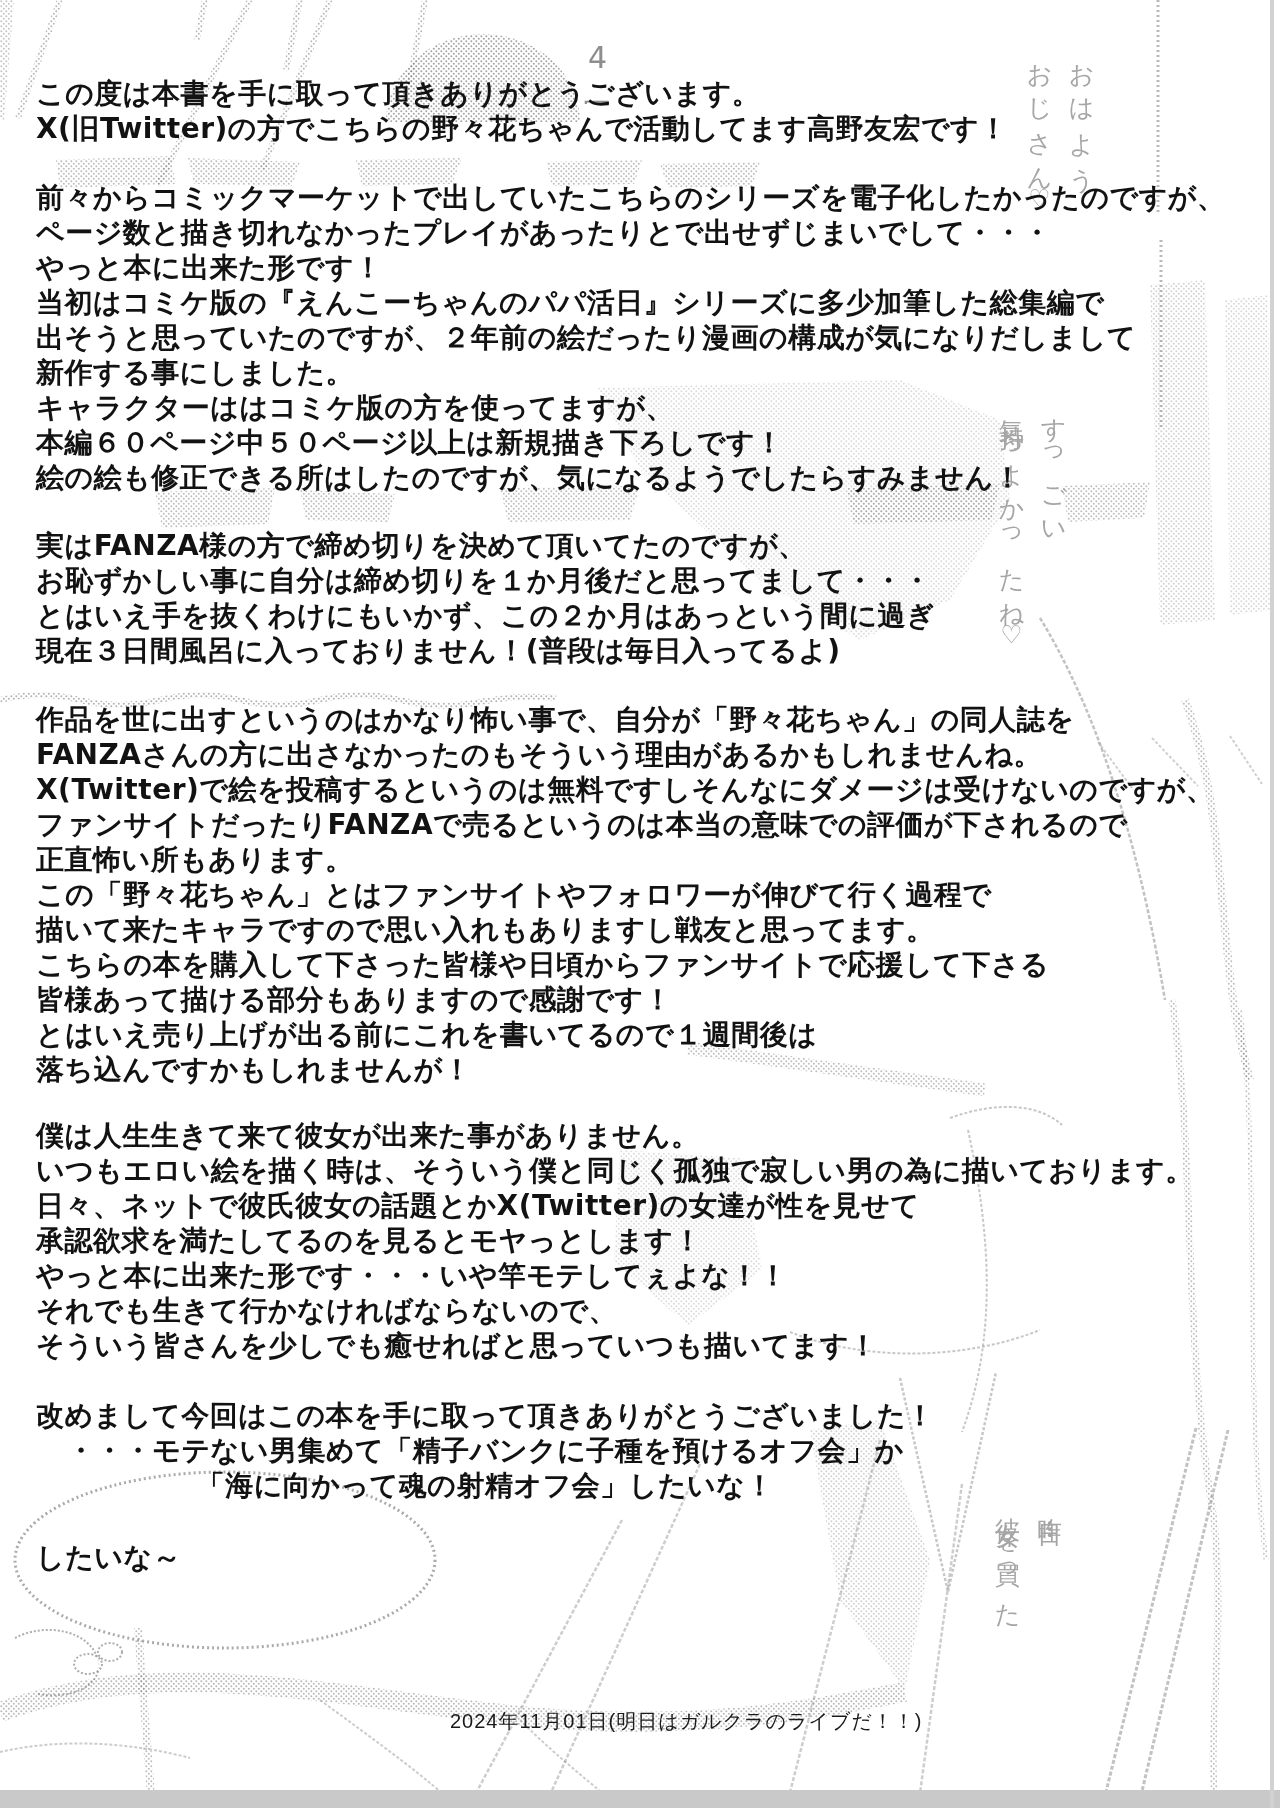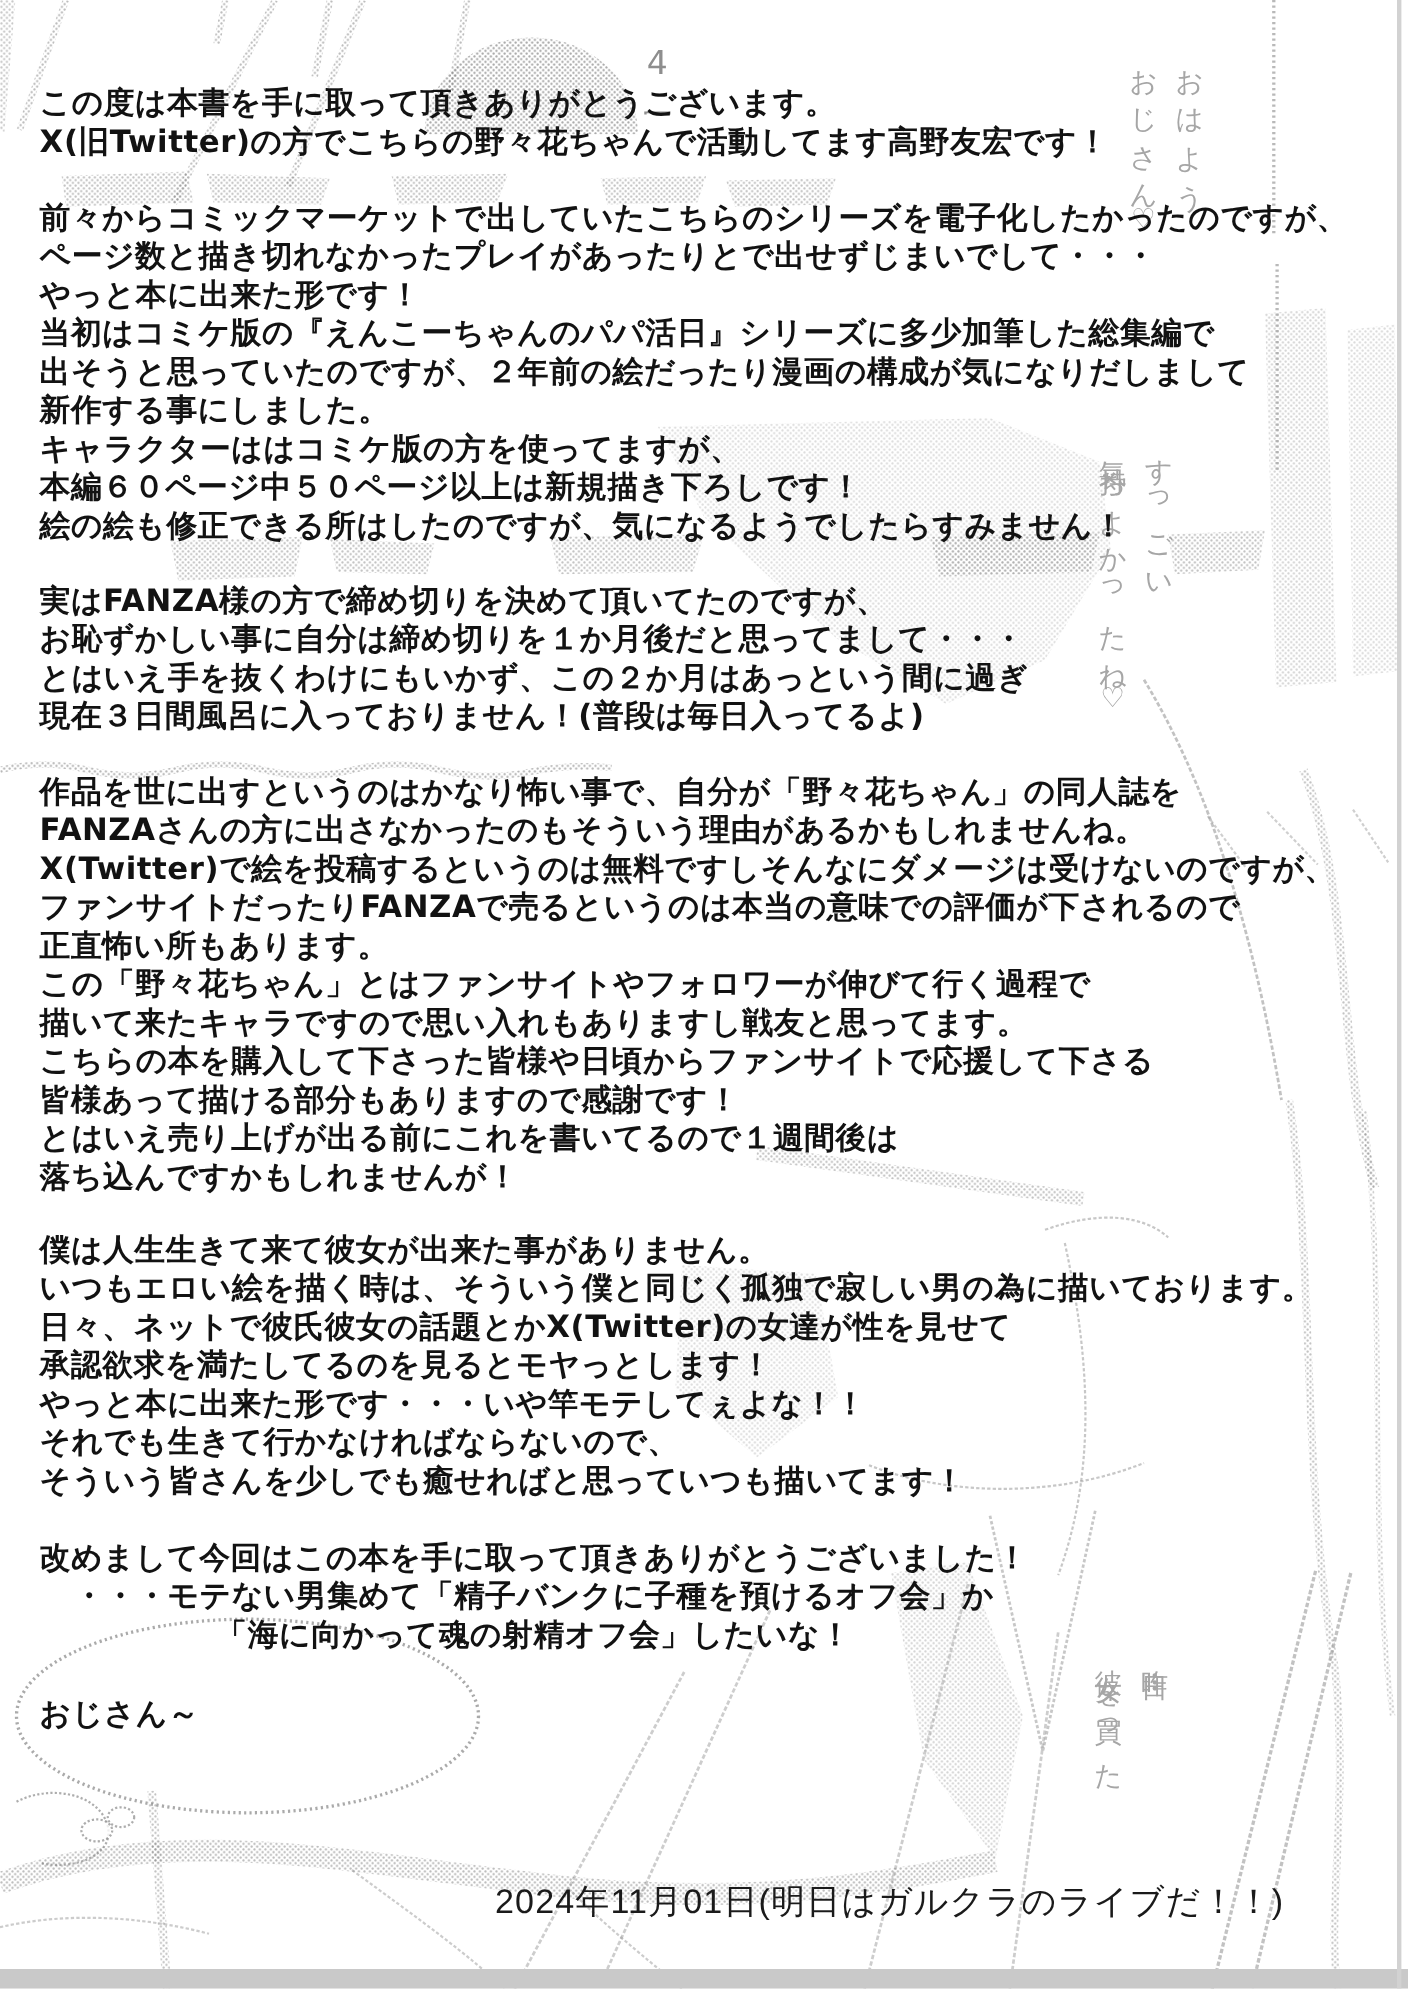--- a/index.html
+++ b/index.html
@@ -18,21 +18,21 @@
   }
   .b-intro    { top:76px;  }
   .b-history  { top:180px; }
   .b-deadline { top:528px; }
   .b-thoughts { top:702px; }
   .b-lonely   { top:1118px;}
   .b-closing  { top:1398px;text-align:center;}
   .b-signoff  { top:1540px;}
   .date-line {
     position:absolute; left:450px; top:1708px;
-    font-size:31px; font-weight:normal; color:#1a1a1a; letter-spacing:1px;
+    font-size:20px; font-weight:normal; color:#1a1a1a; letter-spacing:1px;
     font-family:"Liberation Sans", sans-serif;
   }
   .vnote {
     position:absolute;
     writing-mode:vertical-rl; text-orientation:upright;
     white-space:pre-line;
     color:#a6a6a6; font-weight:normal;
     font-size:25px; line-height:42px; letter-spacing:6px;
   }
   .n-top    { left:1014px; top:46px;   width:88px; height:235px; }
@@ -182,20 +182,20 @@
   <div class="block b-lonely">僕は人生生きて来て彼女が出来た事がありません。
 いつもエロい絵を描く時は、そういう僕と同じく孤独で寂しい男の為に描いております。
 日々、ネットで彼氏彼女の話題とかX(Twitter)の女達が性を見せて
 承認欲求を満たしてるのを見るとモヤっとします！
 やっと本に出来た形です・・・いや竿モテしてぇよな！！
 それでも生きて行かなければならないので、
 そういう皆さんを少しでも癒せればと思っていつも描いてます！</div>
   <div class="block b-closing">改めまして今回はこの本を手に取って頂きありがとうございました！
 ・・・モテない男集めて「精子バンクに子種を預けるオフ会」か
 「海に向かって魂の射精オフ会」したいな！</div>
-  <div class="block b-signoff">おじさん～</div>
+  <div class="block b-signoff">したいな～</div>
 
   <div class="date-line">2024年11月01日(明日はガルクラのライブだ！！)</div>
 
   <div class="edge-bottom"></div>
   <div class="edge-right"></div>
 
 </div>
 
 </body></html>

